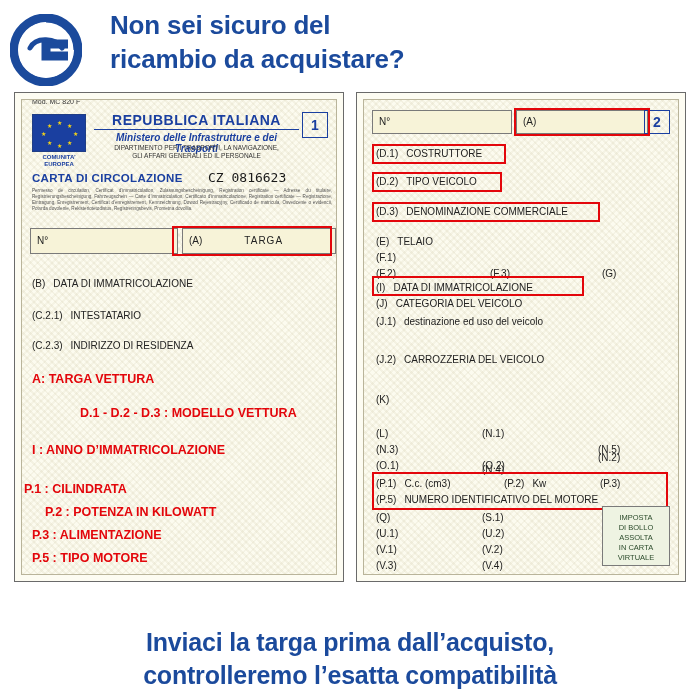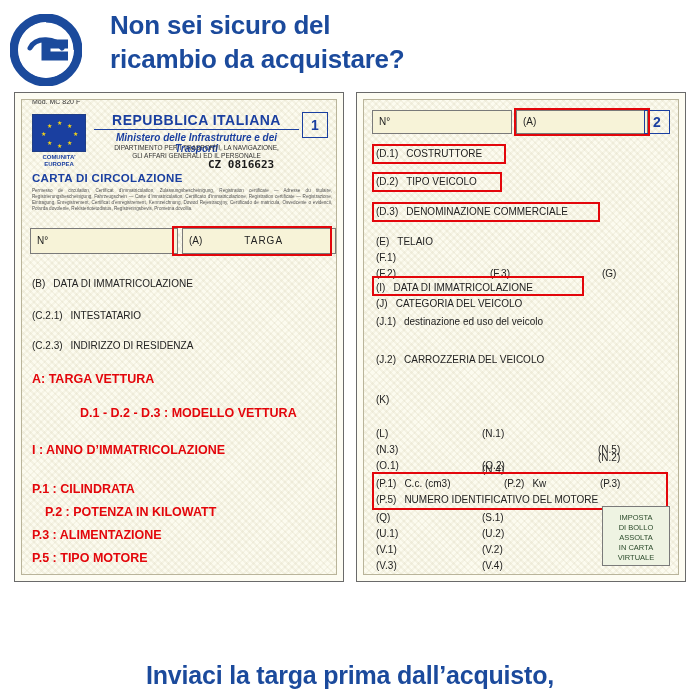--- a/index.html
+++ b/index.html
@@ -87,22 +87,22 @@
     position:absolute; right:8px; top:12px; width:26px; height:26px;
     border:1px solid #1a3fa0; color:#1a3fa0; font-weight:bold;
     font-size:14px; text-align:center; line-height:25px;
   }
   .cdc-title {
     position:absolute; left:10px; top:72px;
     font-size:11.5px; font-weight:bold; color:#1a3fa0;
     letter-spacing:.3px;
   }
   .cdc-code {
-    position:absolute; left:186px; top:58px;
-    font-size:11px; font-weight:bold; color:#1a1a1a;
+    position:absolute; left:186px; top:70px;
+    font-size:13px; font-weight:normal; color:#1a1a1a;
     font-family:"DejaVu Sans Mono", monospace;
   }
   .microtext {
     position:absolute; left:10px; top:88px; width:300px;
     font-size:4.6px; color:#555; line-height:6px; text-align:justify;
   }
 
   
   .nrow {
     position:absolute; left:8px; top:128px; width:306px; height:26px;
@@ -236,21 +236,21 @@
     <div class="field" style="left:10px; top:210px;">
       <span class="code">(C.2.1)</span><span class="txt">INTESTATARIO</span>
     </div>
     <div class="field" style="left:10px; top:240px;">
       <span class="code">(C.2.3)</span><span class="txt">INDIRIZZO DI RESIDENZA</span>
     </div>
 
     <div class="redtext" style="left:10px; top:272px;">A: TARGA VETTURA</div>
     <div class="redtext" style="left:10px; top:306px;padding-left:48px;">D.1 - D.2 - D.3 : MODELLO VETTURA</div>
     <div class="redtext" style="left:10px; top:343px;">I : ANNO D’IMMATRICOLAZIONE</div>
-    <div class="redtext" style="left:10px; top:382px;">P.1 : CILINDRATA</div>
+    <div class="redtext" style="left:2px; top:382px;">P.1 : CILINDRATA</div>
     <div class="redtext" style="left:10px; top:405px;padding-left:13px;">P.2 : POTENZA IN KILOWATT</div>
     <div class="redtext" style="left:10px; top:428px;">P.3 : ALIMENTAZIONE</div>
     <div class="redtext" style="left:10px; top:451px;">P.5 :  TIPO MOTORE</div>
 
   </div>
 </div>
 
 <div class="card card-right">
   <div class="paper">
 
@@ -389,13 +389,14 @@
       <div>ASSOLTA</div>
       <div>IN CARTA</div>
       <div>VIRTUALE</div>
     </div>
 
   </div>
 </div>
 
 <div class="footer">
   <div>Inviaci la targa prima dall’acquisto,</div>
+  <div>controlleremo l’esatta compatibilità</div>
 </div>
 
 </body></html>

